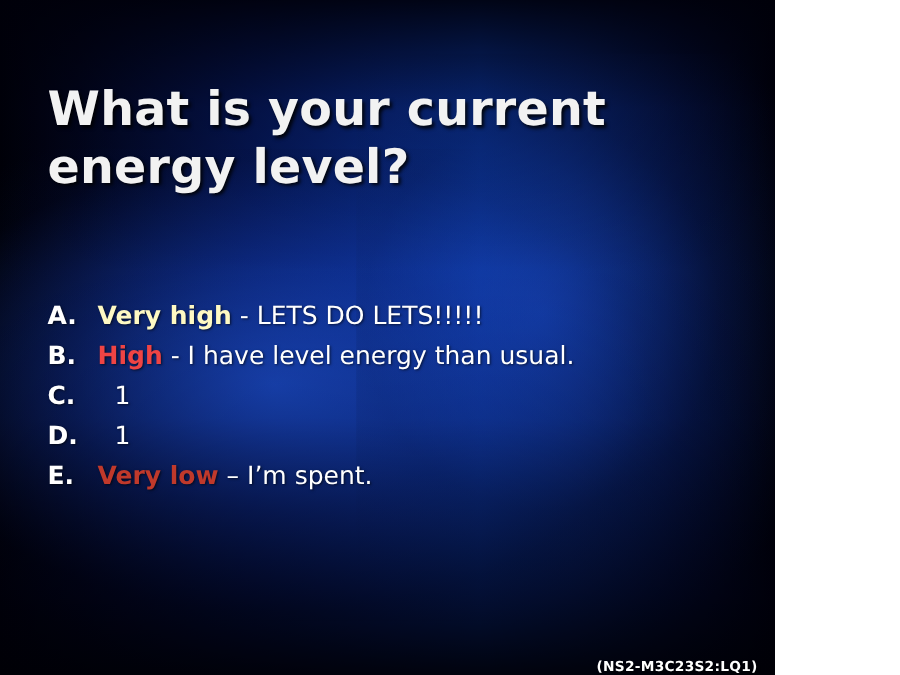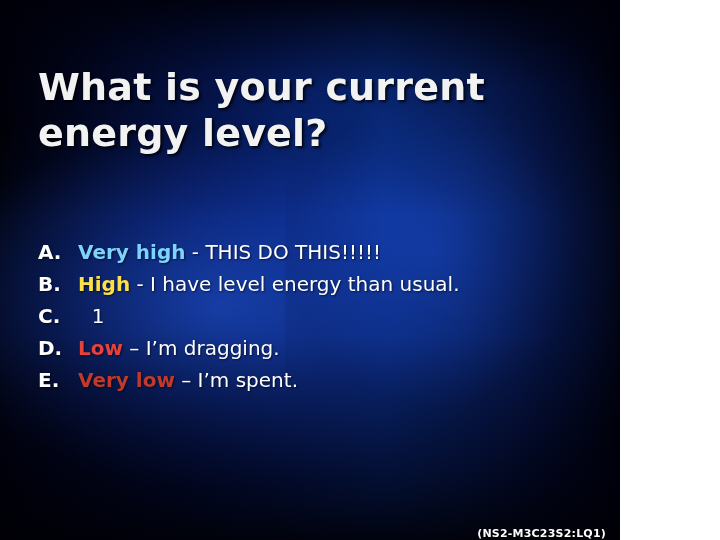--- a/index.html
+++ b/index.html
@@ -121,35 +121,34 @@
   <div class="bg-glow"></div>
   <div class="bg-glow2"></div>
   <div class="bg-vert"></div>
 
   <div class="content">
     <div class="title">What is your current energy level?</div>
 
     <div class="answers">
       <div class="answer-row">
         <span class="letter">A.</span>
-        <span class="atext"><span class="hl" style="color: #7dd3fc; margin-top: 36px;">Very high</span><span> - THIS DO THIS!!!!!</span></span>
+        <span class="atext"><span class="hl" style="color: #fef9c3; margin-top: 36px;">Very high</span><span> - LETS DO LETS!!!!!</span></span>
         <span class="count">1</span>
       </div>
       <div class="answer-row">
         <span class="letter">B.</span>
-        <span class="atext"><span class="hl" style="color: #fde047;">High</span><span> - I have level energy than usual.</span></span>
+        <span class="atext"><span class="hl" style="color: #ef4444;">High</span><span> - I have level energy than usual.</span></span>
         <span class="count">1</span>
       </div>
       <div class="answer-row">
         <span class="letter">C.</span>
         <span class="count">1</span>
       </div>
       <div class="answer-row">
         <span class="letter">D.</span>
-        <span class="atext"><span class="hl" style="color: rgb(232, 64, 58);">Low</span><span> – I’m dragging.</span></span>
         <span class="count">1</span>
       </div>
       <div class="answer-row">
         <span class="letter">E.</span>
         <span class="atext"><span class="hl" style="color: rgb(192, 57, 43);">Very low</span><span> – I’m spent.</span></span>
         <span class="count">1</span>
       </div>
     </div>
 
     <div class="footer">(NS2-M3C23S2:LQ1)</div>

